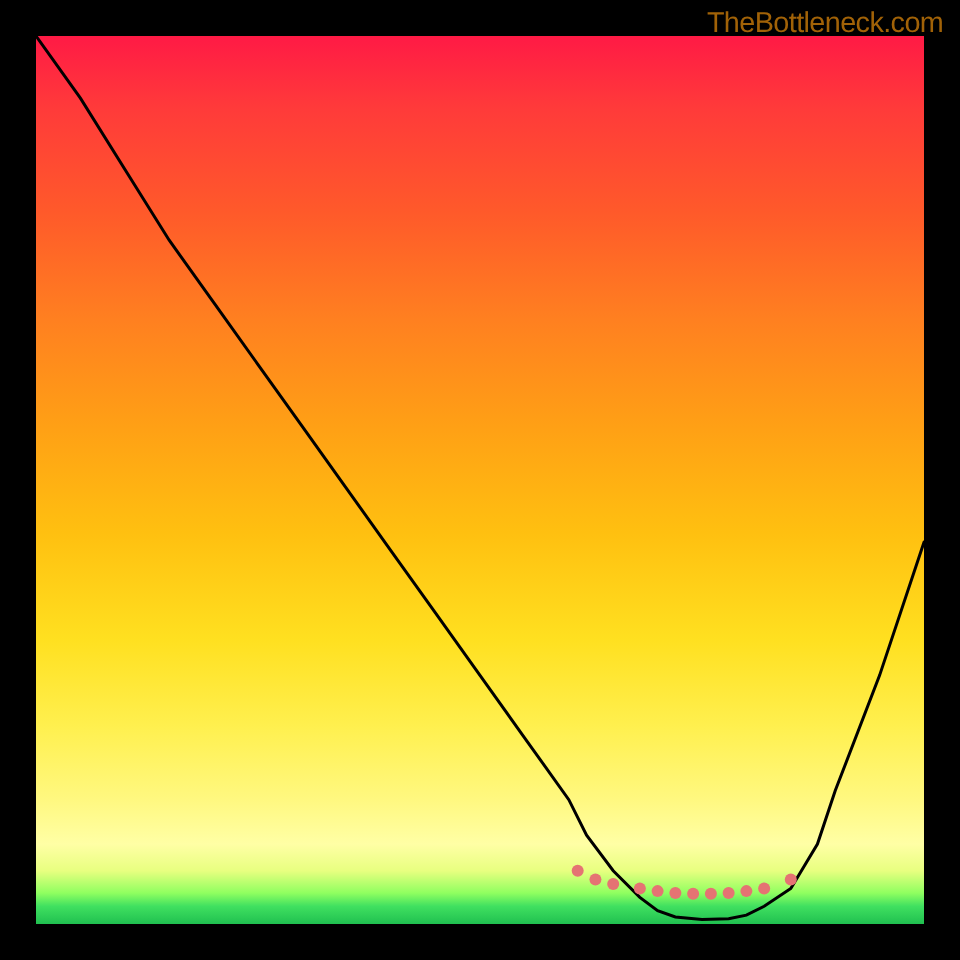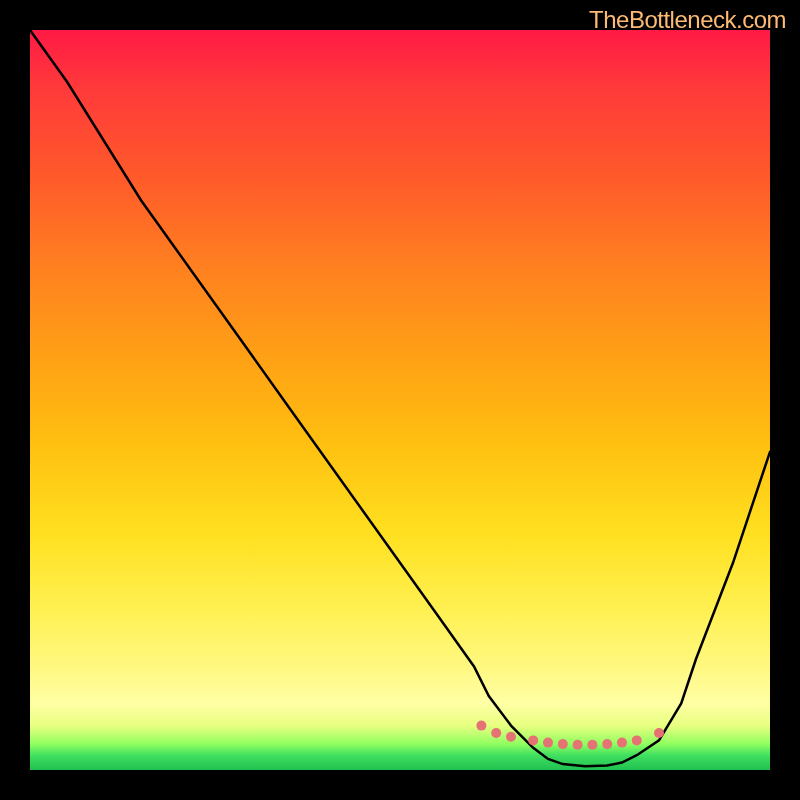--- a/index.html
+++ b/index.html
@@ -8,21 +8,21 @@
     height: 800px;
     background: #000;
     position: relative;
     font-family: Arial, sans-serif;
     overflow: hidden;
   }
   .watermark {
     position: absolute;
     top: 6px;
     right: 14px;
-    color: #fdba74;
+    color: #a16207;
     font-size: 24px;
     font-weight: 400;
     z-index: 10;
     letter-spacing: -0.5px;
   }
   .chart-area {
     position: absolute;
     left: 30px;
     top: 30px;
     width: 740px;

